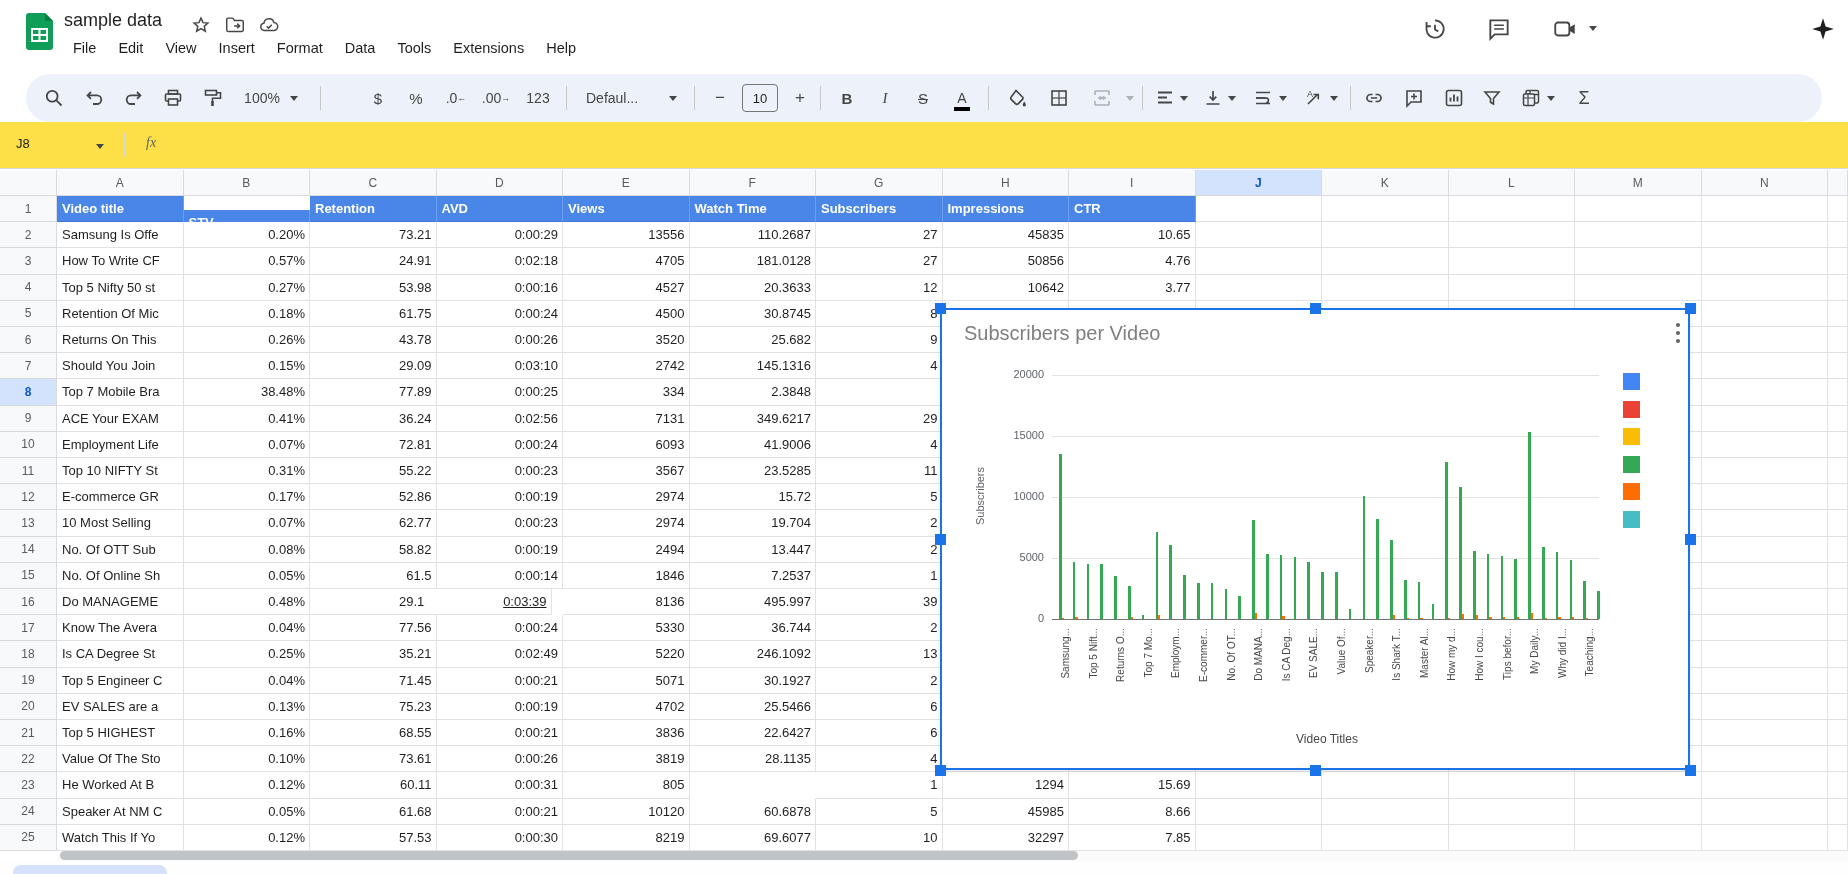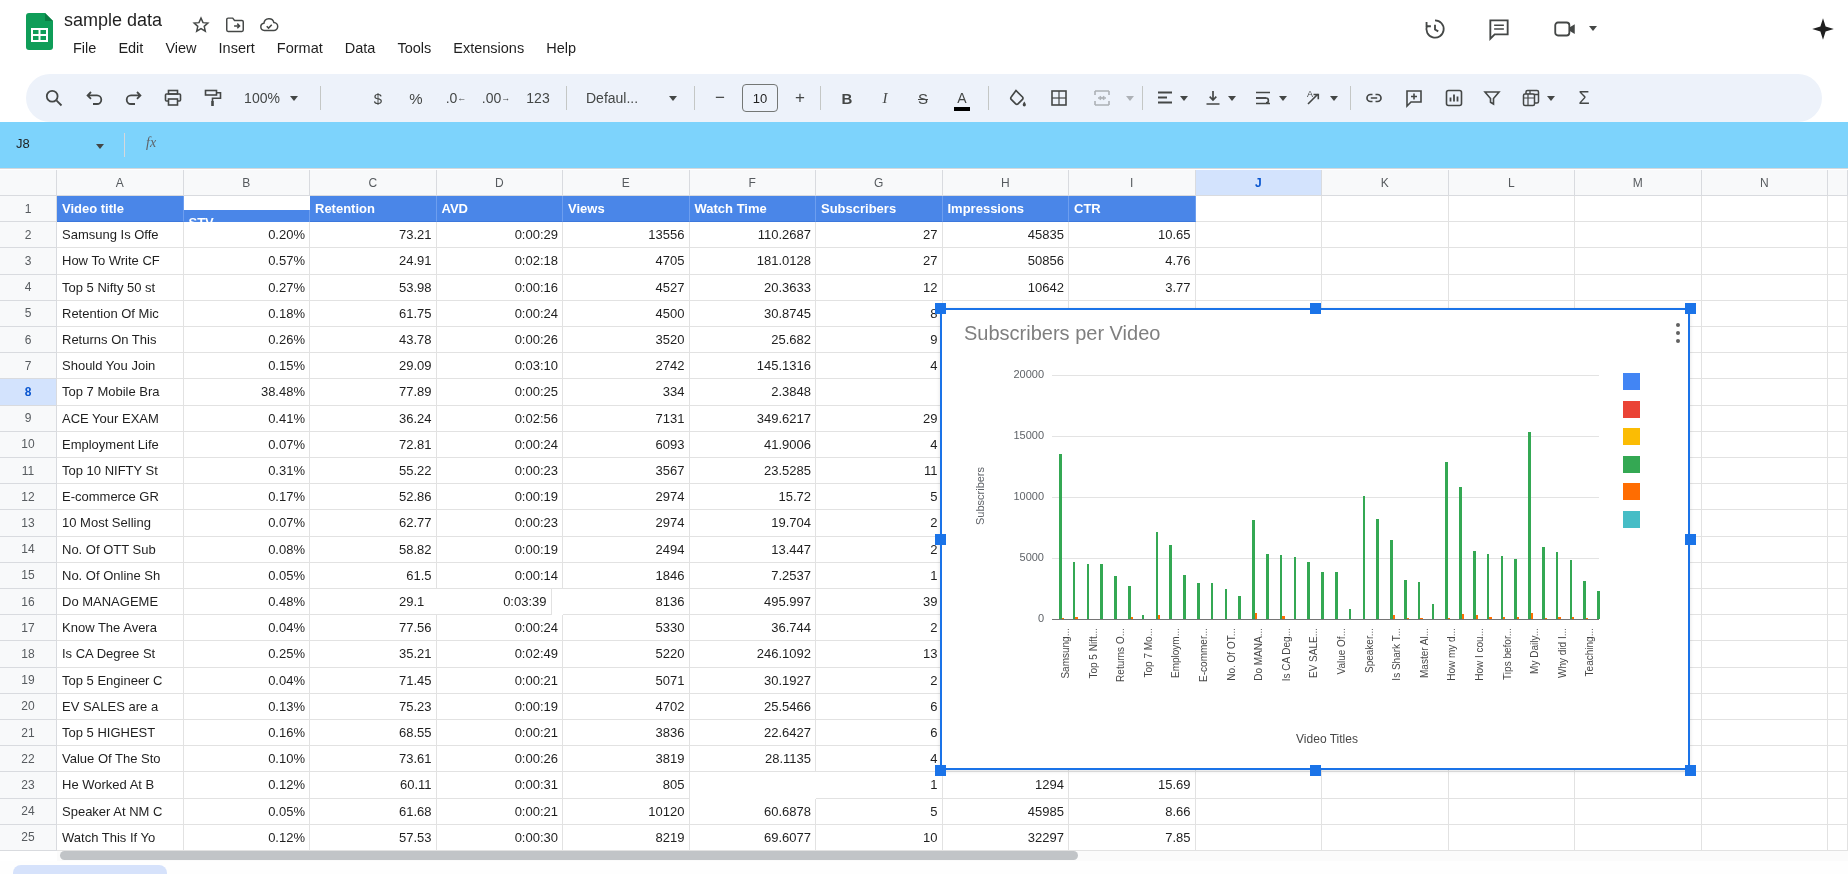--- a/index.html
+++ b/index.html
@@ -23,21 +23,21 @@
   
   #toolbar{left:26px;top:74px;width:1796px;height:48px;background:#edf2fa;border-radius:24px;}
   .tbi{position:absolute;top:0;height:48px;display:flex;align-items:center;justify-content:center;
       color:#444746;font-size:14px;}
   .tbi svg{display:block;}
   .tb-divider{position:absolute;top:12px;width:1px;height:24px;background:#c4c7c5;}
   .tb-text{font-size:14px;color:#444746;}
   #font-size-box{border:1px solid #747775;border-radius:4px;width:34px;height:26px;
       display:flex;align-items:center;justify-content:center;font-size:13px;color:#1f1f1f;background:#edf2fa;}
   
-  #formula-bar{left:0;top:122px;width:1848px;height:46px;background:#7dd3fc;border-bottom:1px solid #d5d8dc;}
+  #formula-bar{left:0;top:122px;width:1848px;height:46px;background:#fde047;border-bottom:1px solid #d5d8dc;}
   #name-box{left:16px;top:14px;font-size:13px;color:#1f1f1f;}
   #fx-label{left:146px;top:13px;font-size:14px;font-style:italic;color:#5f6368;
       font-family:"Liberation Serif",serif;}
   
   #grid{left:0;top:170px;width:1848px;height:681px;overflow:hidden;background:#fff;}
   .col-label,.row-label{position:absolute;background:#f8f9fa;color:#575b5f;font-size:12px;
       display:flex;align-items:center;justify-content:center;border-right:1px solid #d9dbdf;
       border-bottom:1px solid #d9dbdf;box-sizing:border-box;}
   .hdr-selected{background:#d3e3fd !important;color:#0b57d0 !important;font-weight:bold;}
   .cell{position:absolute;box-sizing:border-box;border-right:1px solid #e2e2e2;border-bottom:1px solid #e2e2e2;
@@ -578,21 +578,21 @@
     <div class="cell blank" style="left: 1195.5px; top: 392.8px; width: 126.5px; height: 26.2px;"></div>
     <div class="cell blank" style="left: 1322px; top: 392.8px; width: 126.5px; height: 26.2px;"></div>
     <div class="cell blank" style="left: 1448.5px; top: 392.8px; width: 126.5px; height: 26.2px;"></div>
     <div class="cell blank" style="left: 1575px; top: 392.8px; width: 126.5px; height: 26.2px;"></div>
     <div class="cell blank" style="left: 1701.5px; top: 392.8px; width: 126.5px; height: 26.2px;"></div>
     <div class="cell blank" style="left: 1828px; top: 392.8px; width: 20px; height: 26.2px;"></div>
     <div class="row-label" style="left: 0px; top: 419px; width: 57px; height: 26.2px;">16</div>
     <div class="cell txt" style="left: 57px; top: 419px; width: 126.5px; height: 26.2px;">Do MANAGEME</div>
     <div class="cell num" style="left: 183.5px; top: 419px; width: 126.5px; height: 26.2px;">0.48%</div>
     <div class="cell num" style="left: 310px; top: 419px; width: 126.5px; height: 26.2px;">29.15</div>
-    <div class="cell num" style="left: 425px; top: 419px; width: 126.5px; height: 26.2px;">0:03:39</div>
+    <div class="cell num" style="left: 425px; top: 419px; width: 126.5px; height: 26.2px; text-decoration: underline;">0:03:39</div>
     <div class="cell num" style="left: 563px; top: 419px; width: 126.5px; height: 26.2px;">8136</div>
     <div class="cell num" style="left: 689.5px; top: 419px; width: 126.5px; height: 26.2px;">495.997</div>
     <div class="cell num" style="left: 816px; top: 419px; width: 126.5px; height: 26.2px;">39</div>
     <div class="cell num" style="left: 942.5px; top: 419px; width: 126.5px; height: 26.2px;"></div>
     <div class="cell num" style="left: 1069px; top: 419px; width: 126.5px; height: 26.2px;"></div>
     <div class="cell blank" style="left: 1195.5px; top: 419px; width: 126.5px; height: 26.2px;"></div>
     <div class="cell blank" style="left: 1322px; top: 419px; width: 126.5px; height: 26.2px;"></div>
     <div class="cell blank" style="left: 1448.5px; top: 419px; width: 126.5px; height: 26.2px;"></div>
     <div class="cell blank" style="left: 1575px; top: 419px; width: 126.5px; height: 26.2px;"></div>
     <div class="cell blank" style="left: 1701.5px; top: 419px; width: 126.5px; height: 26.2px;"></div>

